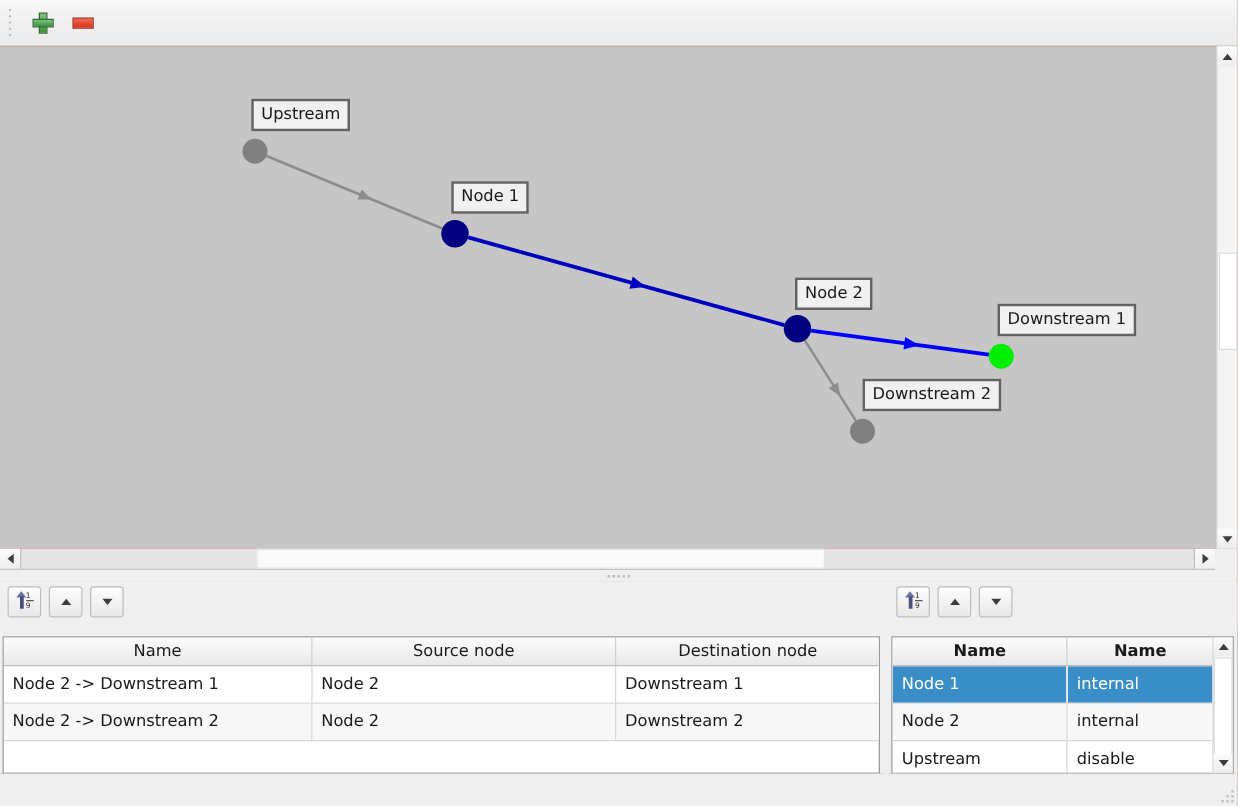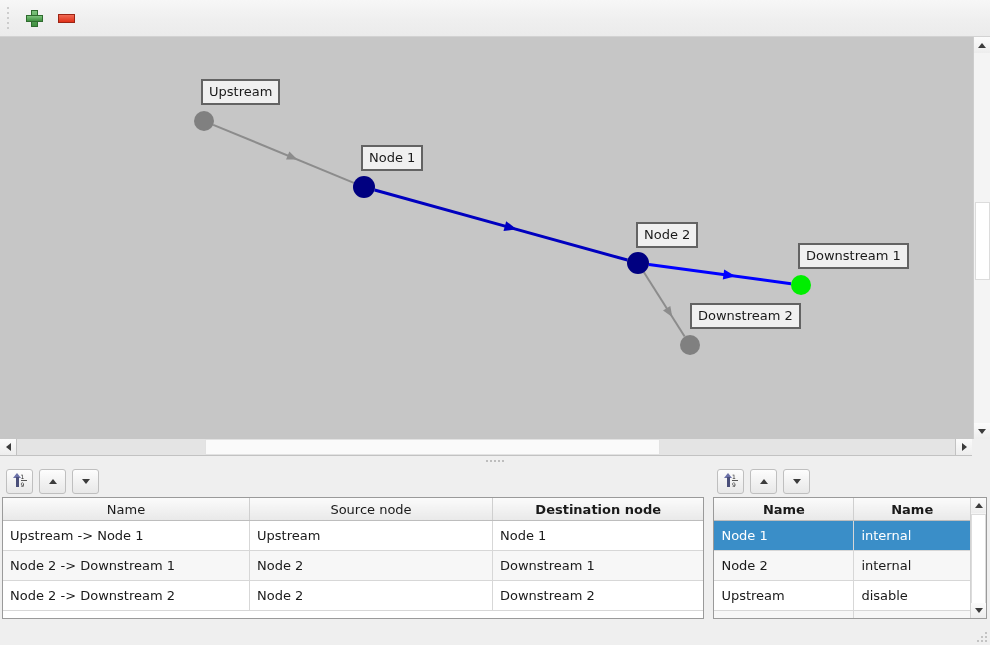--- a/index.html
+++ b/index.html
@@ -218,21 +218,21 @@
   }
   .icon-sort .d1 { top: 1px; }
   .icon-sort .d2 { top: 9px; }
   .icon-sort .sep {
     position: absolute; left: 9px; top: 7px; width: 6px; height: 1px; background: #555;
   }
 
   
   .table-box {
     flex: 1 1 auto;
-    margin: 0 2px 0 2px;
+    margin: 12px 2px 0 2px;
     border: 1px solid #9a9a9a;
     background: #ffffff;
     overflow: hidden;
     position: relative;
     box-sizing: border-box;
     display: flex;
     flex-direction: column;
   }
   .pane-right .table-box { margin-right: 3px; }
   table {
@@ -245,21 +245,21 @@
     border-right: 1px solid #cfcfcf;
     border-bottom: 1px solid #bdbdbd;
     font-weight: normal;
     font-size: 13px;
     height: 22px;
     color: #1a1a1a;
     text-align: center;
     padding: 0 4px;
   }
   .pane-right thead th { font-weight: bold; }
-  thead th:last-child { border-right: none; font-weight: bold; }
+  thead th:last-child { border-right: none; }
   tbody td {
     height: 29px;
     border-right: 1px solid #d7d7d7;
     border-bottom: 1px solid #d7d7d7;
     padding: 0 7px;
     font-size: 13px;
     color: #1a1a1a;
     white-space: nowrap;
     overflow: hidden;
     text-overflow: ellipsis;
@@ -425,25 +425,20 @@
       <div class="table-box">
         <table>
           <thead>
             <tr>
               <th style="width:238px">Name</th>
               <th style="width:234px">Source node</th>
               <th>Destination node</th>
             </tr>
           </thead>
           <tbody id="edges-body">
-              <tr>
-                <td>Upstream -&gt; Node 1</td>
-                <td>Upstream</td>
-                <td>Node 1</td>
-              </tr>
               <tr>
                 <td>Node 2 -&gt; Downstream 1</td>
                 <td>Node 2</td>
                 <td>Downstream 1</td>
               </tr>
               <tr>
                 <td>Node 2 -&gt; Downstream 2</td>
                 <td>Node 2</td>
                 <td>Downstream 2</td>
               </tr>

